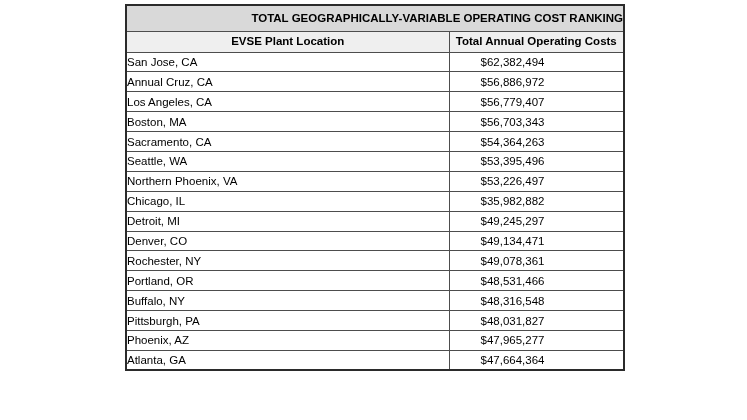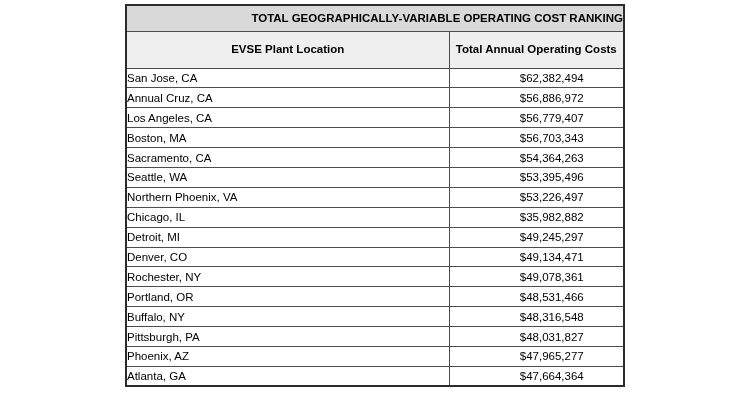--- a/index.html
+++ b/index.html
@@ -37,32 +37,32 @@
     line-height: 12.5px;
     height: 26px;
     vertical-align: middle;
   }
   th.col-header {
     background: #efefef;
     font-weight: bold;
     text-align: center;
     white-space: pre-line;
     line-height: 13px;
-    height: 37px;
+    height: 21px;
     vertical-align: middle;
   }
   td.location-cell {
     background: #ffffff;
     text-align: left;
     height: 19.9px;
     vertical-align: middle;
   }
   td.cost-cell {
     background: #ffffff;
-    text-align: center;
+    text-align: left;
     padding-left: 31px;
     vertical-align: middle;
   }
 </style>
 </head>
 <body>
 
 <div class="table-wrap">
   <table class="cost-table">
     <colgroup>

